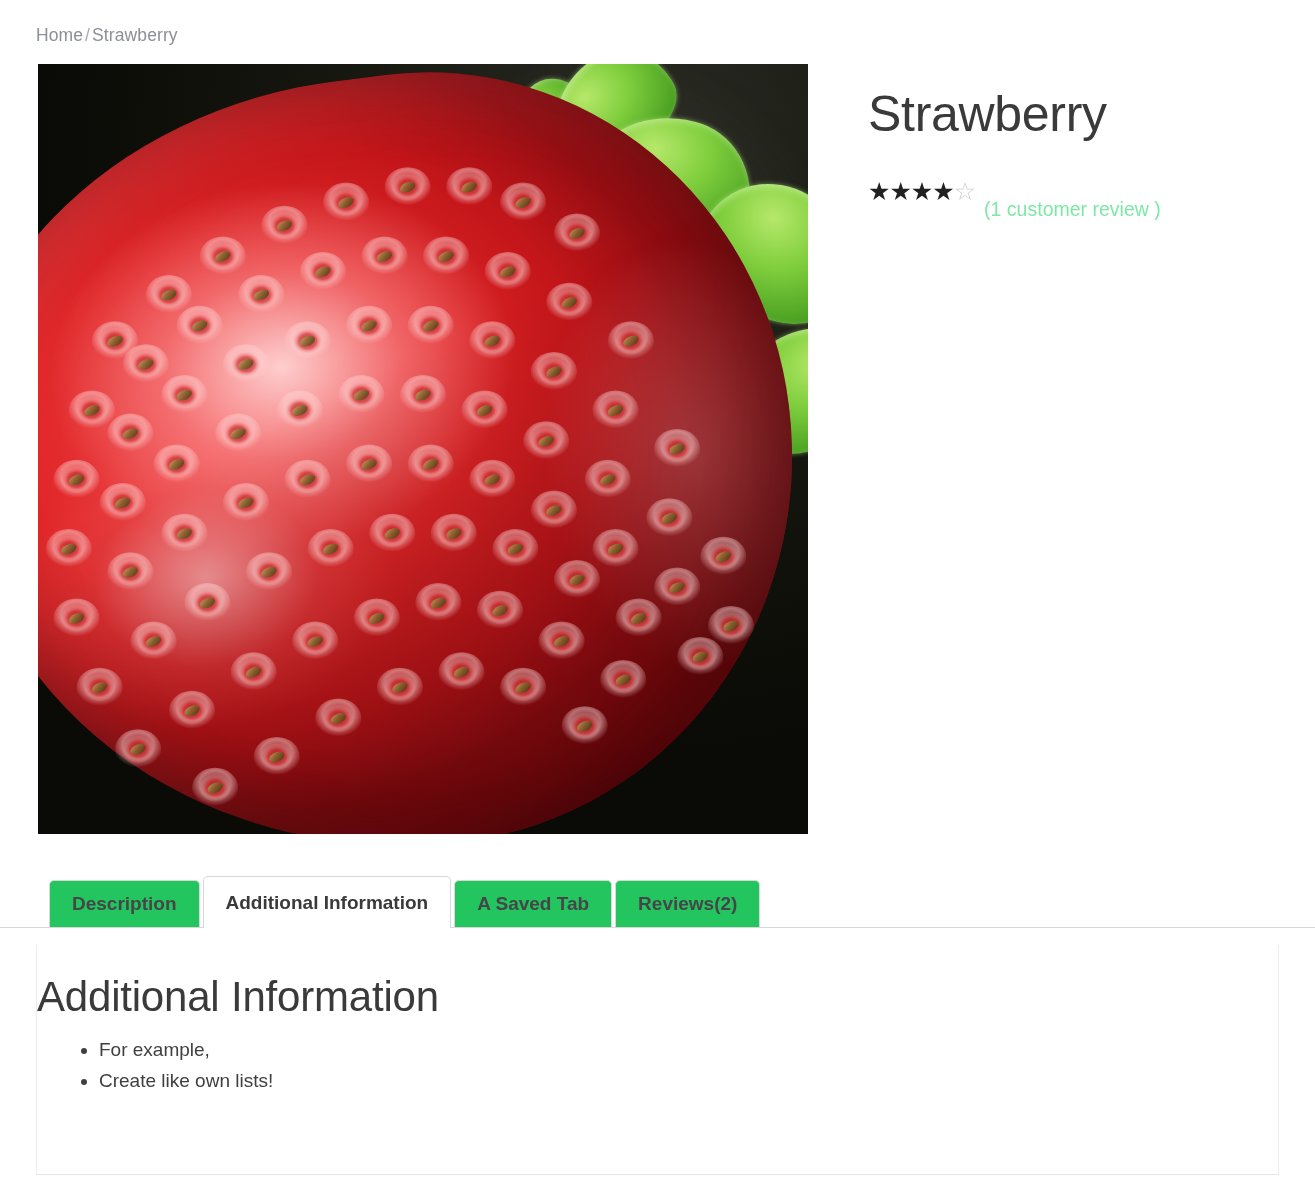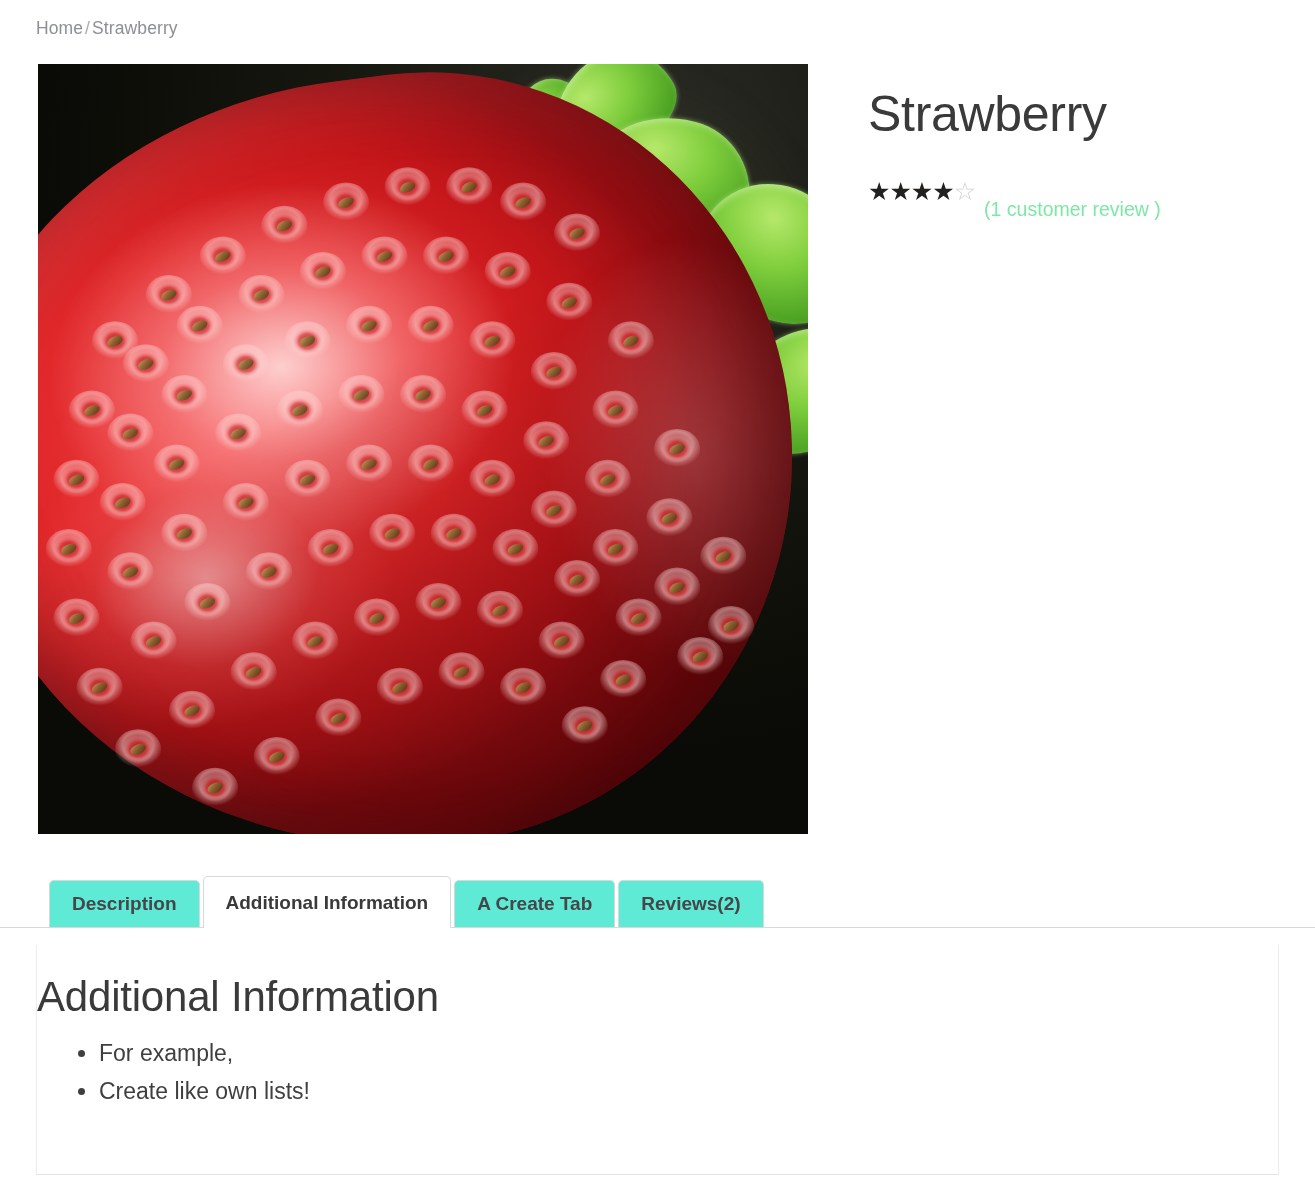--- a/index.html
+++ b/index.html
@@ -13,21 +13,21 @@
     font-family: "Liberation Sans", sans-serif;
     color: #3c3c3c;
     overflow: hidden;
     position: relative;
   }
 
   
   .breadcrumb {
     position: absolute;
     left: 36px;
-    top: 18px;
+    top: 25px;
     font-size: 17.5px;
     color: #8d8f96;
     letter-spacing: .1px;
     white-space: nowrap;
   }
   .breadcrumb .crumb-link { color: #8d8f96; text-decoration: none; }
   .breadcrumb .crumb-sep  { color: #a8aab0; padding: 0 2px; }
   .breadcrumb .crumb-current { color: #8d8f96; }
 
   
@@ -152,21 +152,21 @@
     position: relative;
     display: inline-flex;
     align-items: center;
     justify-content: center;
     height: 47px;
     padding: 0 22px;
     margin-right: 3px;
     font-size: 19px;
     font-weight: bold;
     color: #46464a;
-    background: #5eead4;
+    background: #22c55e;
     border: 1px solid #d8d8db;
     border-bottom: none;
     border-radius: 5px 5px 0 0;
     box-sizing: border-box;
     cursor: pointer;
     white-space: nowrap;
   }
   .tab.active {
     background: #ffffff;
     color: #3a3a3a;
@@ -200,21 +200,21 @@
   }
   .panel-intro {
     margin: 22px 0 0 0;
     font-size: 18.5px;
     line-height: 1.5;
     color: #3f3f3f;
   }
   .panel-list {
     margin: 14px 0 0 0;
     padding-left: 62px;
-    font-size: 23px;
+    font-size: 19px;
     line-height: 1.62;
     color: #3f3f3f;
   }
   .panel-list li { margin: 0; padding: 0; }
 </style>
 </head>
 <body>
 
 <div class="breadcrumb">
   <a class="crumb-link" href="#">Home</a><span class="crumb-sep">/</span><span class="crumb-current">Strawberry</span>
@@ -369,21 +369,21 @@
     </span>
     <a class="review-link" href="#">(1 customer review )</a>
   </div>
 
 </div>
 
 <div class="tabs-wrap">
   <div class="tab-strip">
     <div class="tab">Description</div>
     <div class="tab active">Additional Information</div>
-    <div class="tab">A Create Tab</div>
+    <div class="tab">A Saved Tab</div>
     <div class="tab">Reviews(2)</div>
   </div>
 </div>
 
 <div class="panel">
   <h2 class="panel-title">Additional Information</h2>
   <ul class="panel-list">
     <li>For example,</li>
     <li>Create like own lists!</li>
   </ul>

